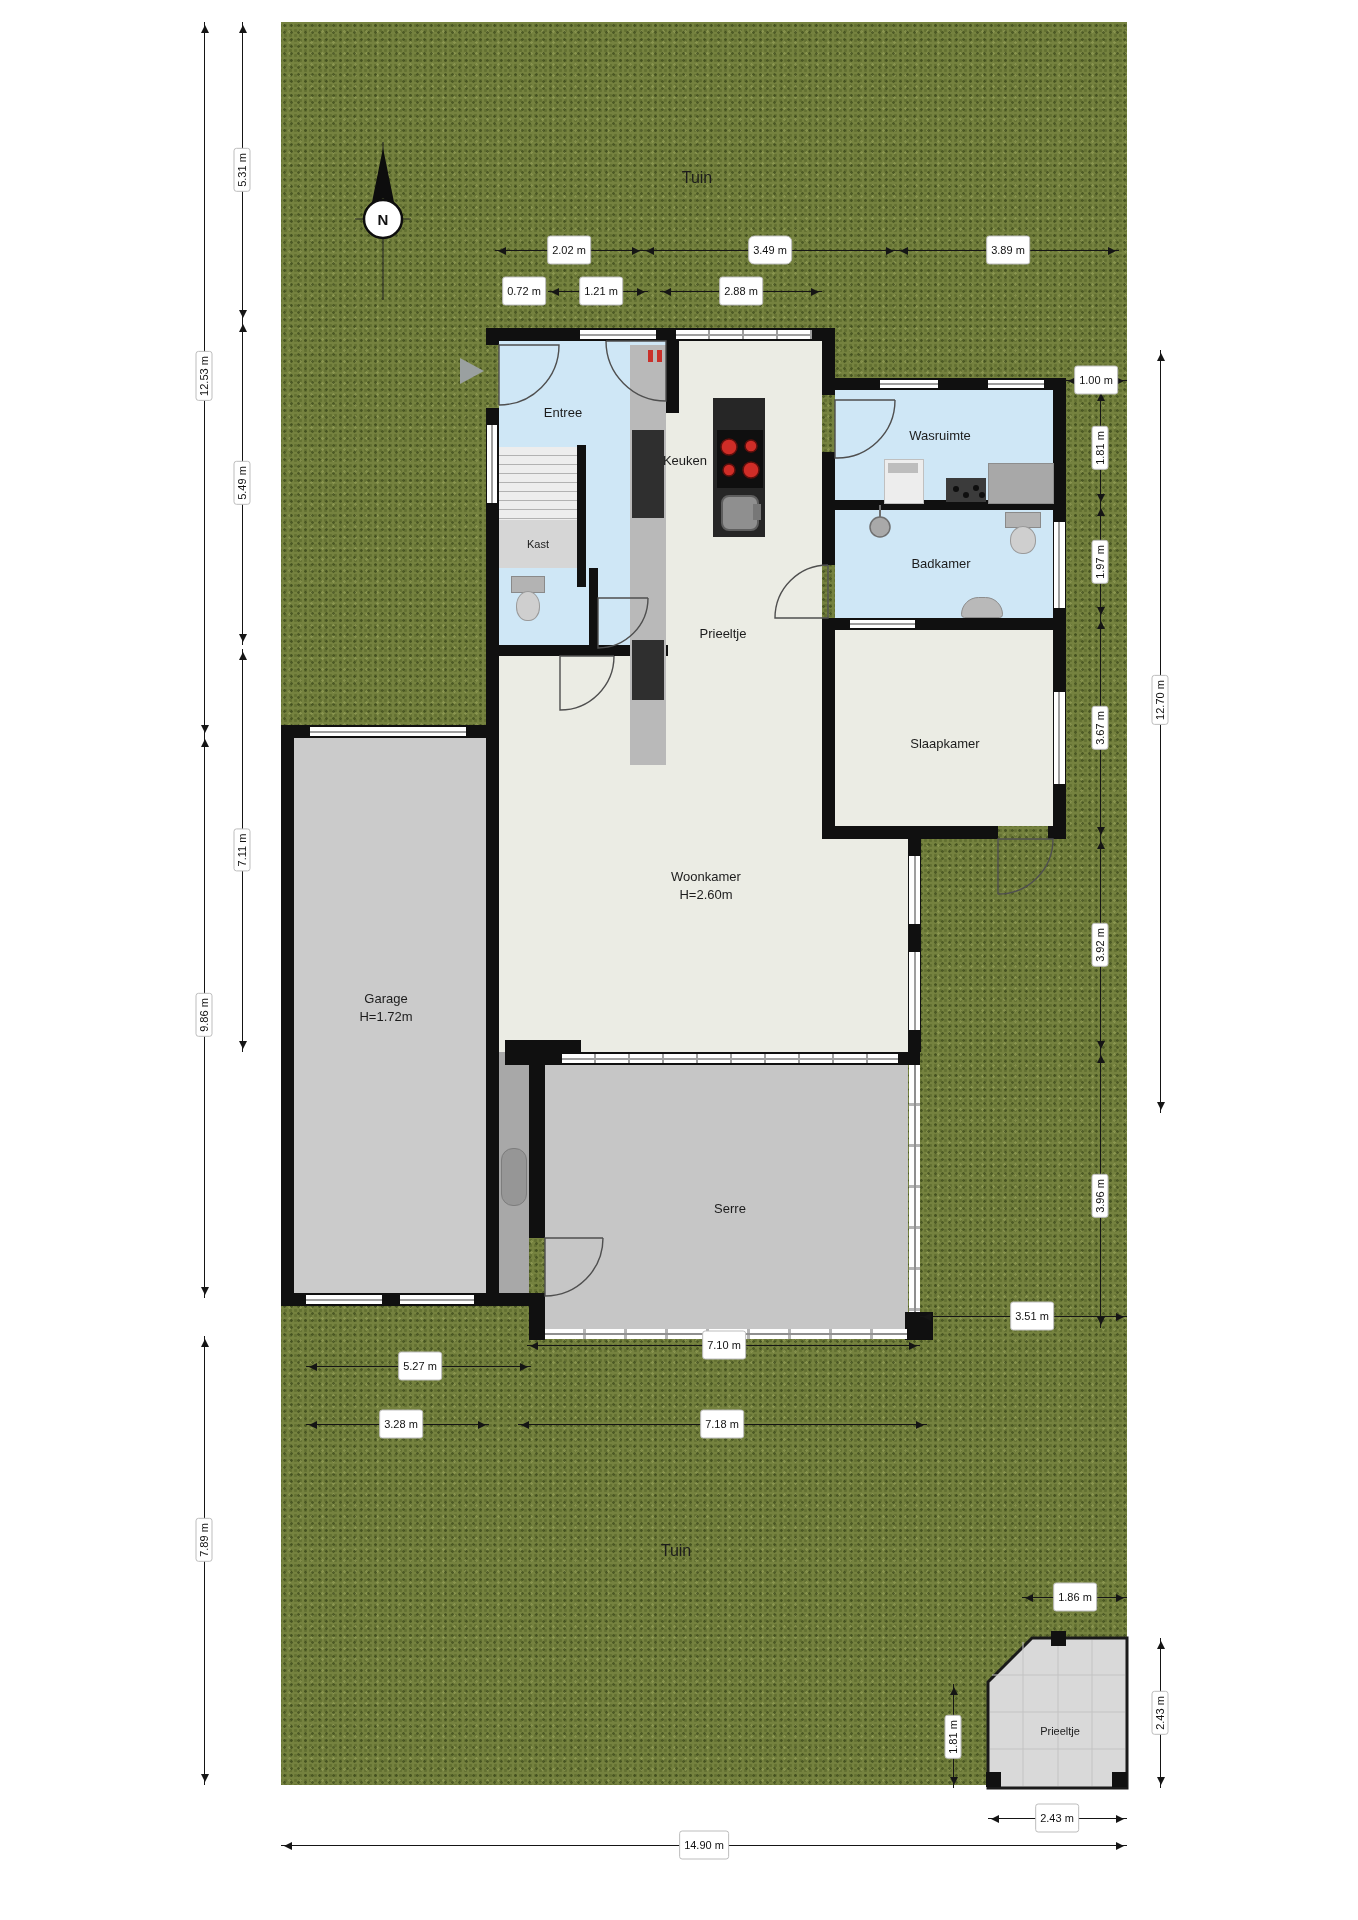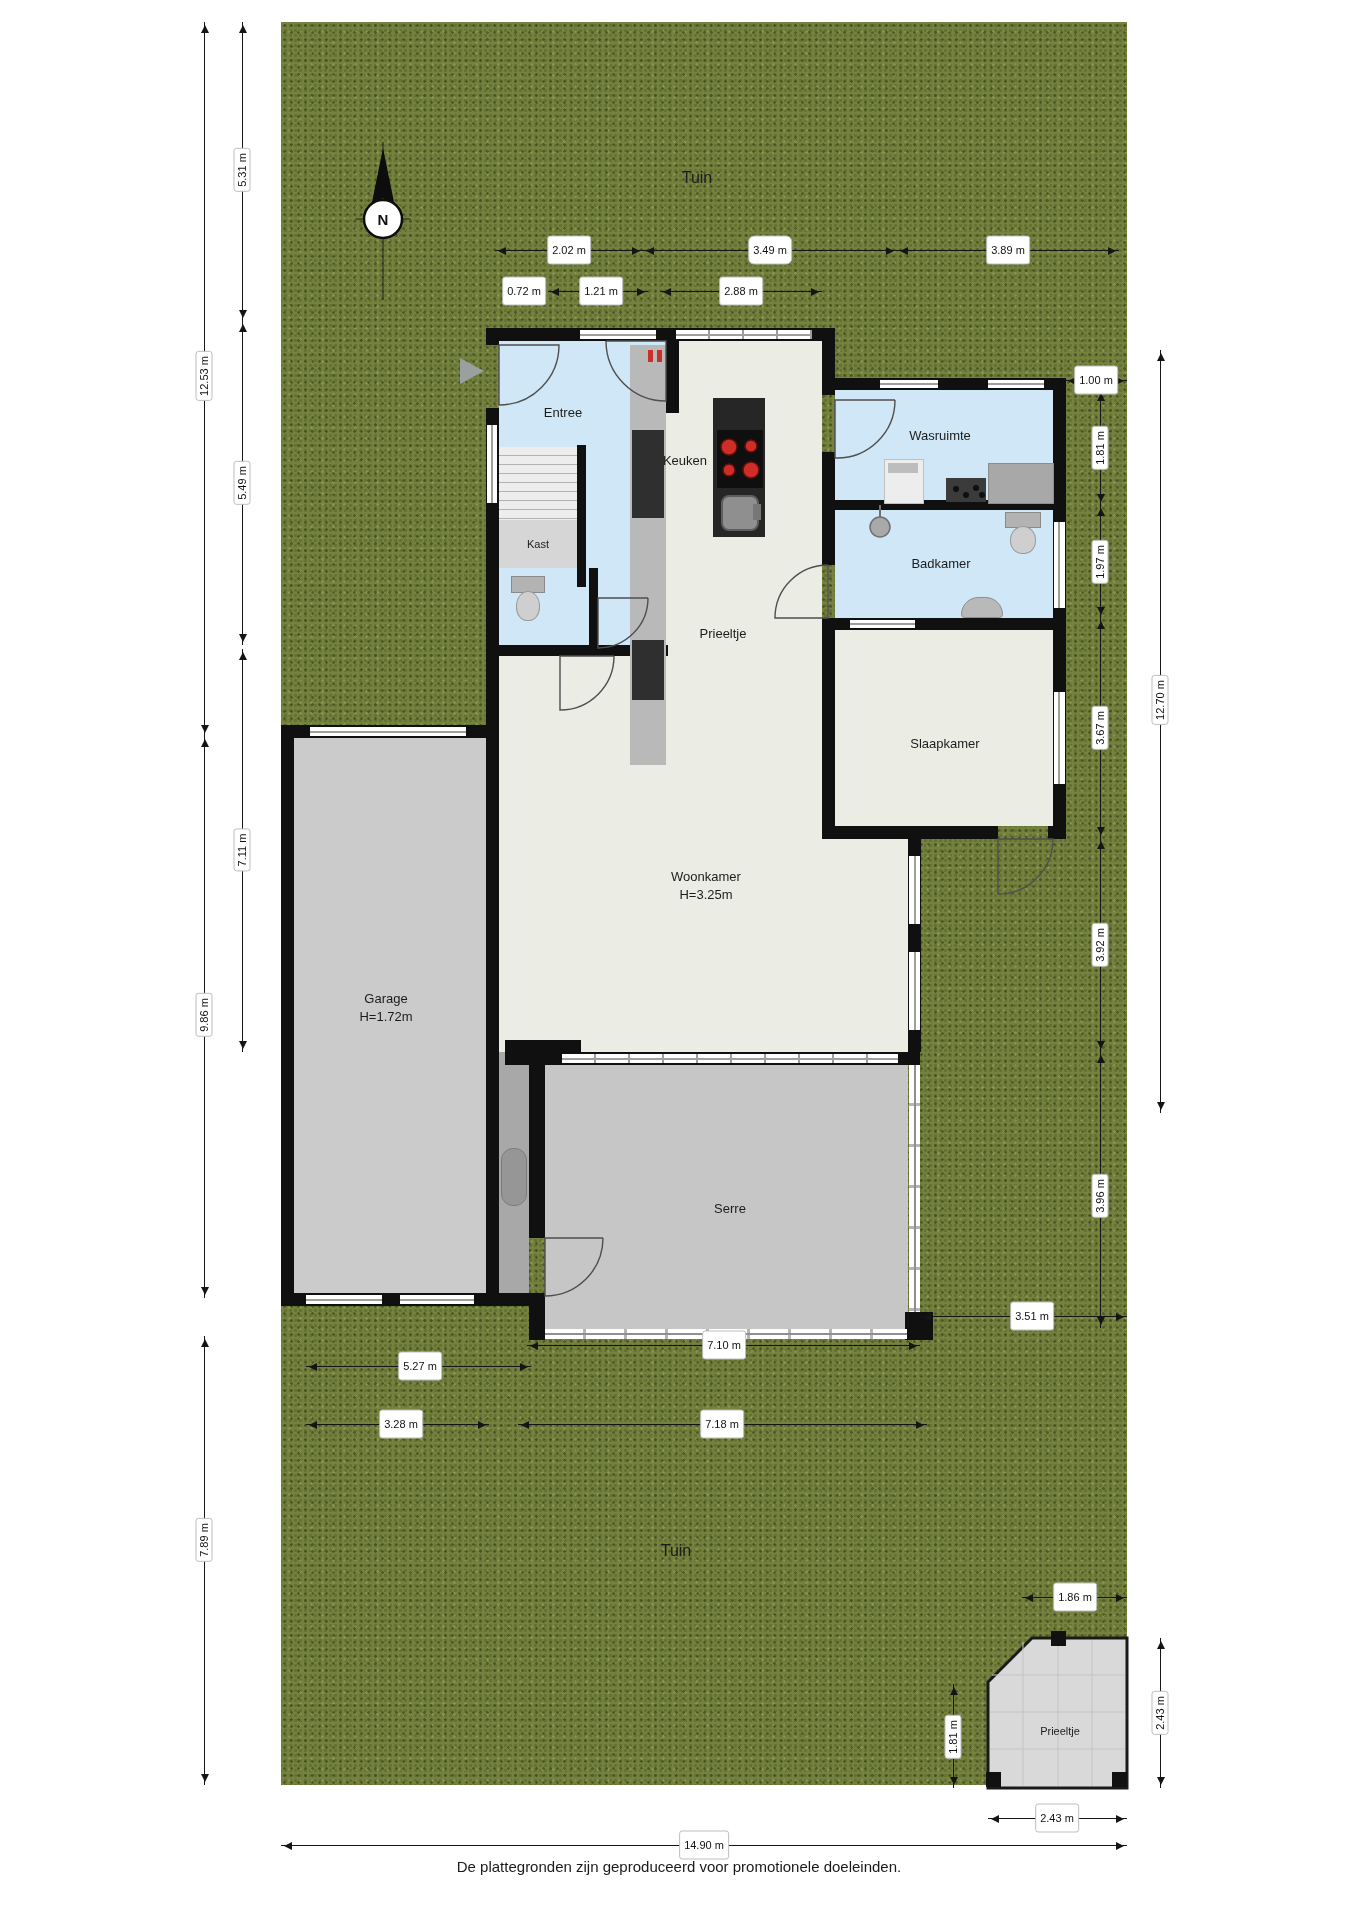--- a/index.html
+++ b/index.html
@@ -193,21 +193,21 @@
   </svg>
 
   <div class="rlabel" style="left:563px;top:412px;">Entree</div>
   <div class="rlabel small" style="left:538px;top:544px;">Kast</div>
   <div class="rlabel" style="left:685px;top:460px;">Keuken</div>
   <div class="rlabel" style="left:723px;top:633px;">Prieeltje</div>
   <div class="rlabel" style="left:940px;top:435px;">Wasruimte</div>
   <div class="rlabel" style="left:941px;top:563px;">Badkamer</div>
   <div class="rlabel" style="left:945px;top:743px;">Slaapkamer</div>
   <div class="rlabel" style="left:706px;top:876px;">Woonkamer</div>
-  <div class="rlabel" style="left:706px;top:894px;">H=3.25m</div>
+  <div class="rlabel" style="left:706px;top:894px;">H=2.60m</div>
   <div class="rlabel" style="left:386px;top:998px;">Garage</div>
   <div class="rlabel" style="left:386px;top:1016px;">H=1.72m</div>
   <div class="rlabel" style="left:730px;top:1208px;">Serre</div>
   <div class="rlabel small" style="left:1060px;top:1731px;">Prieeltje</div>
 
   <div class="dimH" style="left:495px;top:250px;width:148px;"></div>
   <div class="dimlab" style="left:569px;top:250px;">2.02 m</div>
   <div class="dimH" style="left:643px;top:250px;width:254px;"></div>
   <div class="dimlab" style="left:770px;top:250px;border-radius:6px;">3.49 m</div>
   <div class="dimH" style="left:897px;top:250px;width:222px;"></div>
@@ -261,15 +261,14 @@
 
   <div class="dimH" style="left:1022px;top:1597px;width:105px;"></div>
   <div class="dimlab" style="left:1075px;top:1597px;">1.86 m</div>
   <div class="dimV" style="left:953px;top:1684px;height:104px;"></div>
   <div class="dimlabV" style="left:953px;top:1737px;">1.81 m</div>
   <div class="dimV" style="left:1160px;top:1638px;height:150px;"></div>
   <div class="dimlabV" style="left:1160px;top:1713px;">2.43 m</div>
   <div class="dimH" style="left:988px;top:1818px;width:139px;"></div>
   <div class="dimlab" style="left:1057px;top:1818px;">2.43 m</div>
 
-  <div class="footer" style="top:1858px;">De plattegronden zijn geproduceerd voor promotionele doeleinden.</div>
 
 </div>
 
 </body></html>

